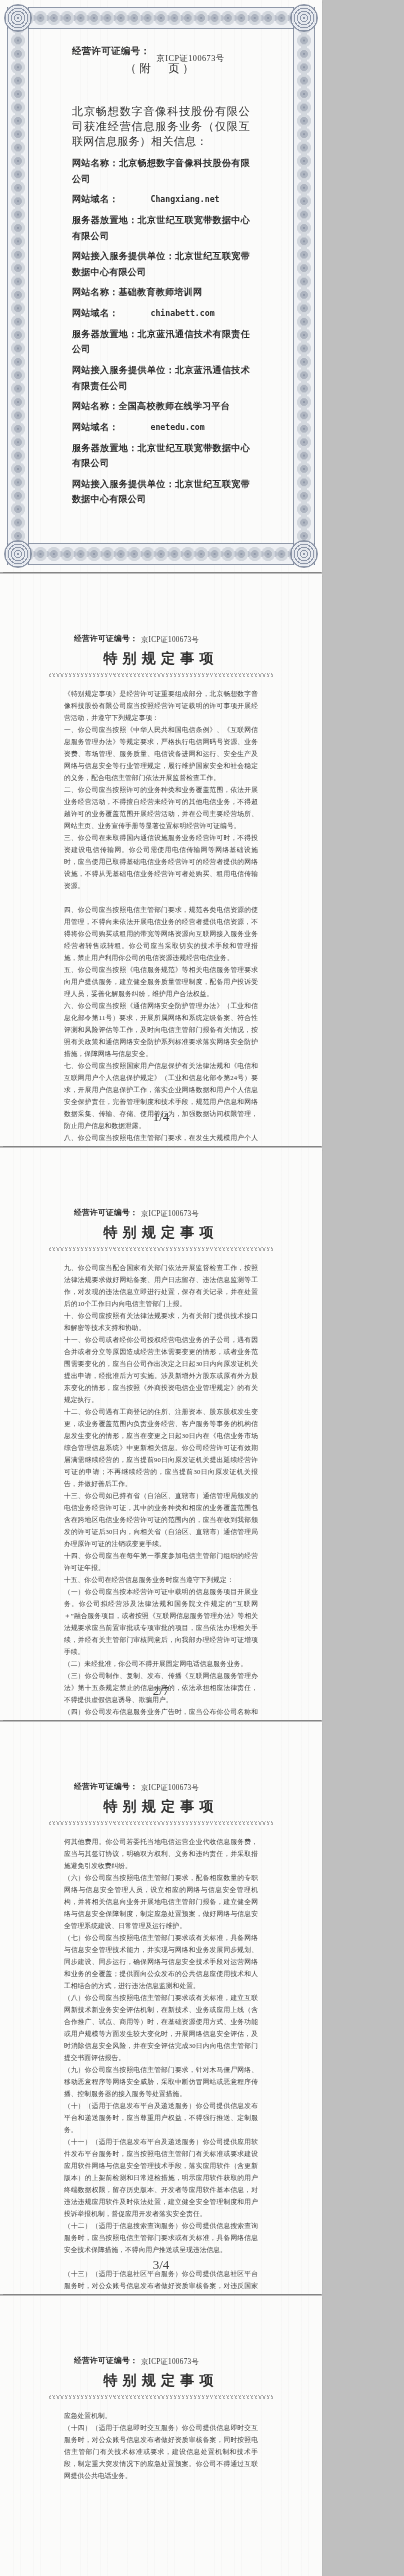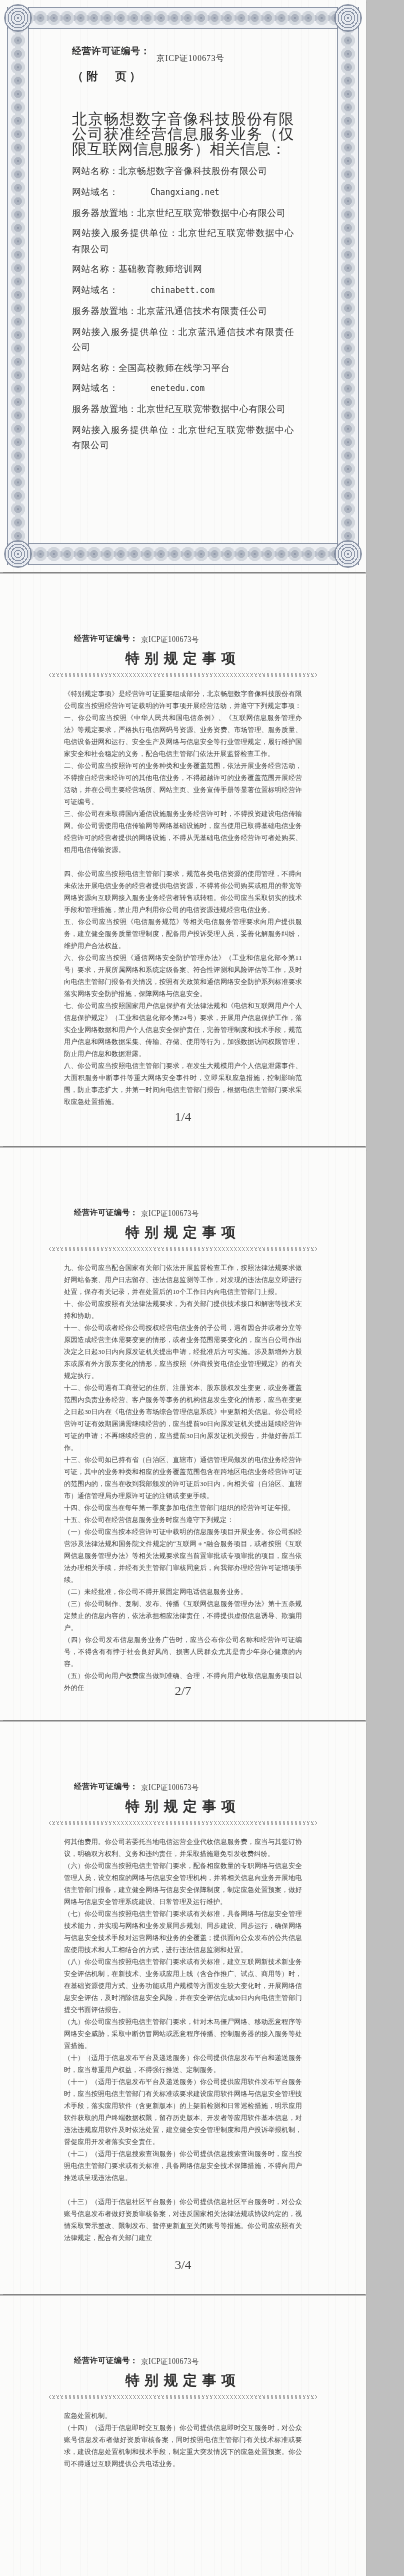--- a/index.html
+++ b/index.html
@@ -1,18 +1,18 @@
 <!DOCTYPE html>
 <html style="font-size:8.2px"><head>
 <meta charset="utf-8">
 <style>
   html,body{margin:0;padding:0;background:#bfbfbf;}
   .stage{width:405px;height:2873px;margin:0;position:relative;
          font-family:"Liberation Serif","DejaVu Serif",serif;color:#2f2f2f;}
-  .page{position:relative;width:366px;background:#fbfbfa;overflow:hidden;
+  .page{position:relative;width:322px;background:#fbfbfa;overflow:hidden;
         background-image:repeating-linear-gradient(90deg,rgba(0,0,0,0.015) 0 0.5px,transparent 0.5px 6.7px);
         box-shadow:0 0.5px 1px rgba(0,0,0,0.3);}
   .page{height:572px;margin-bottom:2.1px;}
   .page:last-child{height:575px;margin-bottom:0;}
 
   
   .band{position:absolute;opacity:.85;}
   .band-h{left:7.2px;right:7.2px;height:19.6px;
     border-top:0.5px solid #7e889b;border-bottom:0.5px solid #7e889b;
     background-color:#eef0f4;
@@ -36,23 +36,23 @@
     background:repeating-radial-gradient(circle,#8892a5 0 1px,#e9ecf1 1px 3.1px);
     border:0.5px solid #7e889b;opacity:.9;}
   .ro-tl{top:4.1px;left:4.1px;} .ro-tr{top:4.1px;right:4.1px;}
   .ro-bl{bottom:4.1px;left:4.1px;} .ro-br{bottom:4.1px;right:4.1px;}
 
   
   .cover-inner{position:absolute;top:45px;left:72px;right:72px;}
   .lic-row{font-size:9.3px;font-weight:bold;letter-spacing:0.5px;}
   .lic-val{display:inline-block;transform:translate(6.2px,6.7px);font-weight:normal;font-size:8.2px;letter-spacing:0.5px;}
   .cover-title{margin-top:15.5px;text-align:center;font-size:12.4px;font-weight:bold;letter-spacing:0.5px;}
-  .cover-sub{margin-top:11px;font-size:11.3px;font-weight:bold;letter-spacing:3.1px;}
-  .cover-intro{margin-top:28px;font-size:15px;line-height:15px;text-align:justify;letter-spacing:0.3px;}
-  .sites{margin-top:7.2px;}
+  .cover-sub{margin-top:3px;text-align:center;font-size:11.3px;font-weight:normal;letter-spacing:3.1px;}
+  .cover-intro{margin-top:28px;font-size:11px;line-height:15px;text-align:justify;letter-spacing:0.3px;}
+  .sites{margin-top:7.2px;font-weight:bold;}
   .sites p{margin:0 0 5.2px;font-size:9px;line-height:15.5px;text-align:justify;letter-spacing:0.3px;}
   .mono{font-family:"DejaVu Sans Mono","Liberation Mono",monospace;font-size:8.2px;letter-spacing:0;margin-left:32px;}
 
   
   .hdr{position:absolute;top:60px;left:74px;font-size:7.7px;font-weight:bold;letter-spacing:0.3px;}
   .hdr .lic-val2{display:inline-block;font-weight:normal;font-size:7.2px;transform:translate(3.1px,1px);}
   .ptitle{position:absolute;top:76px;left:0;right:0;text-align:center;
           font-size:14px;font-weight:bold;letter-spacing:5.2px;}
   .zigzag{position:absolute;top:99px;left:49px;right:49px;height:3.6px;opacity:.75;
     background:

